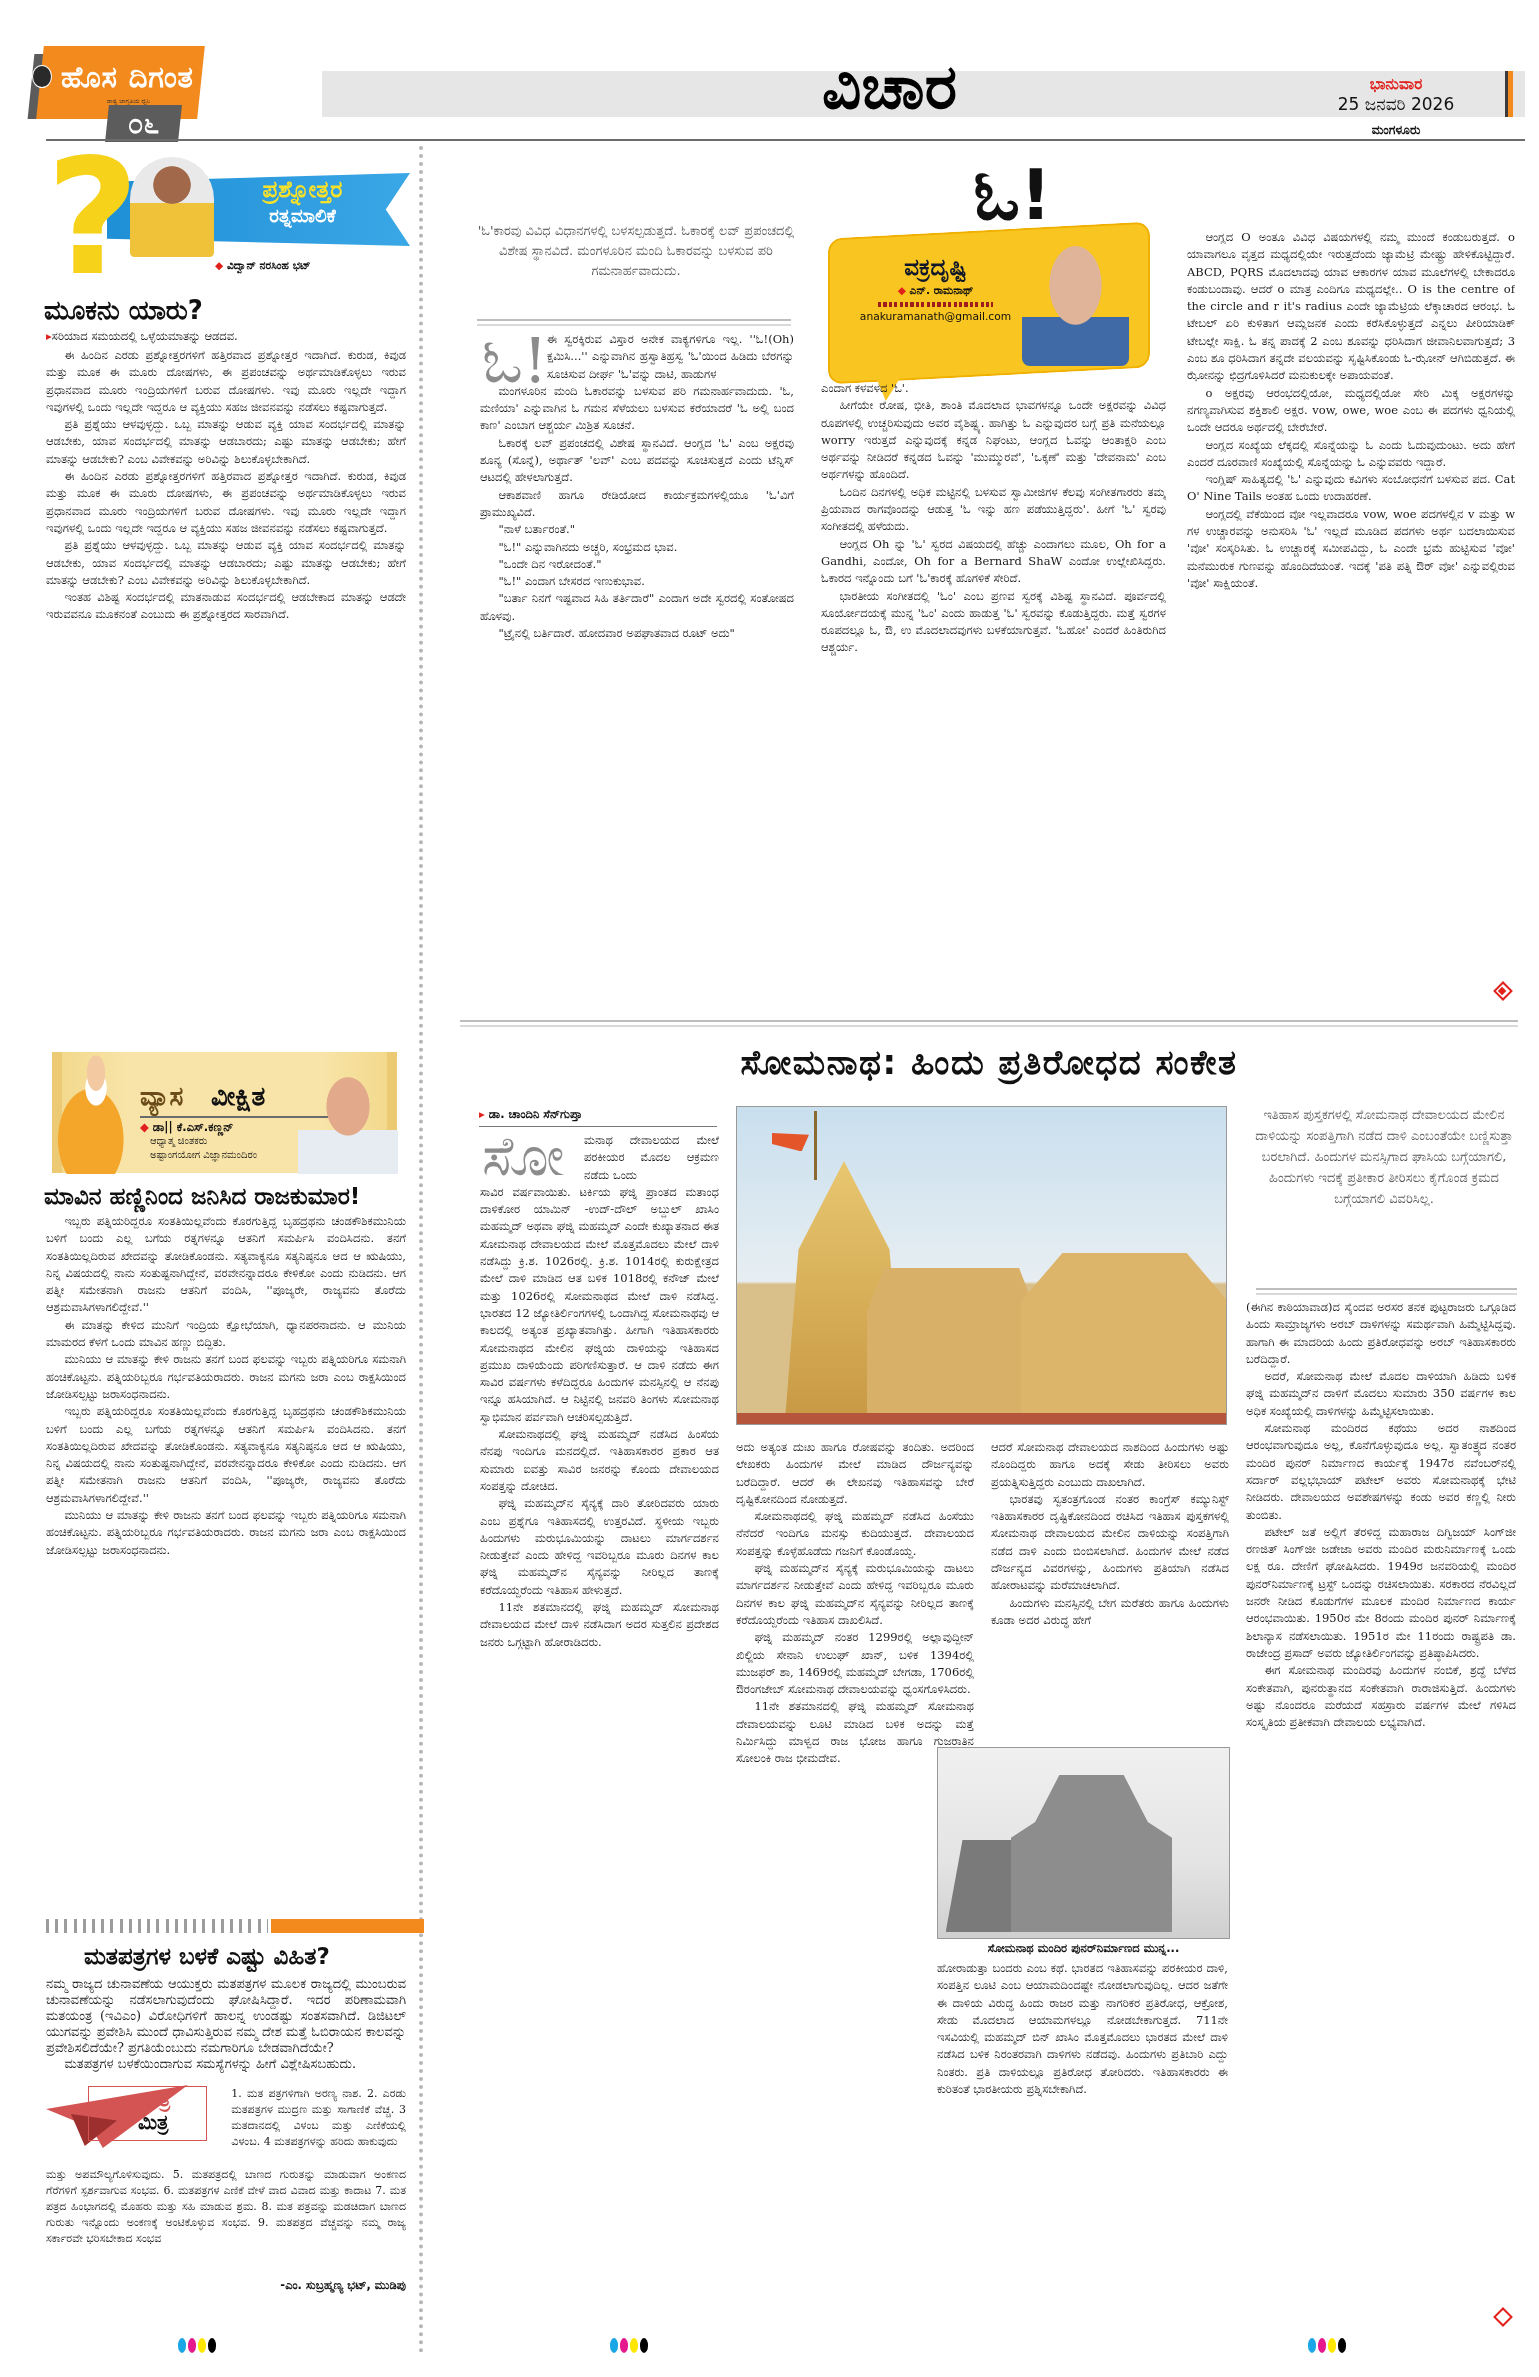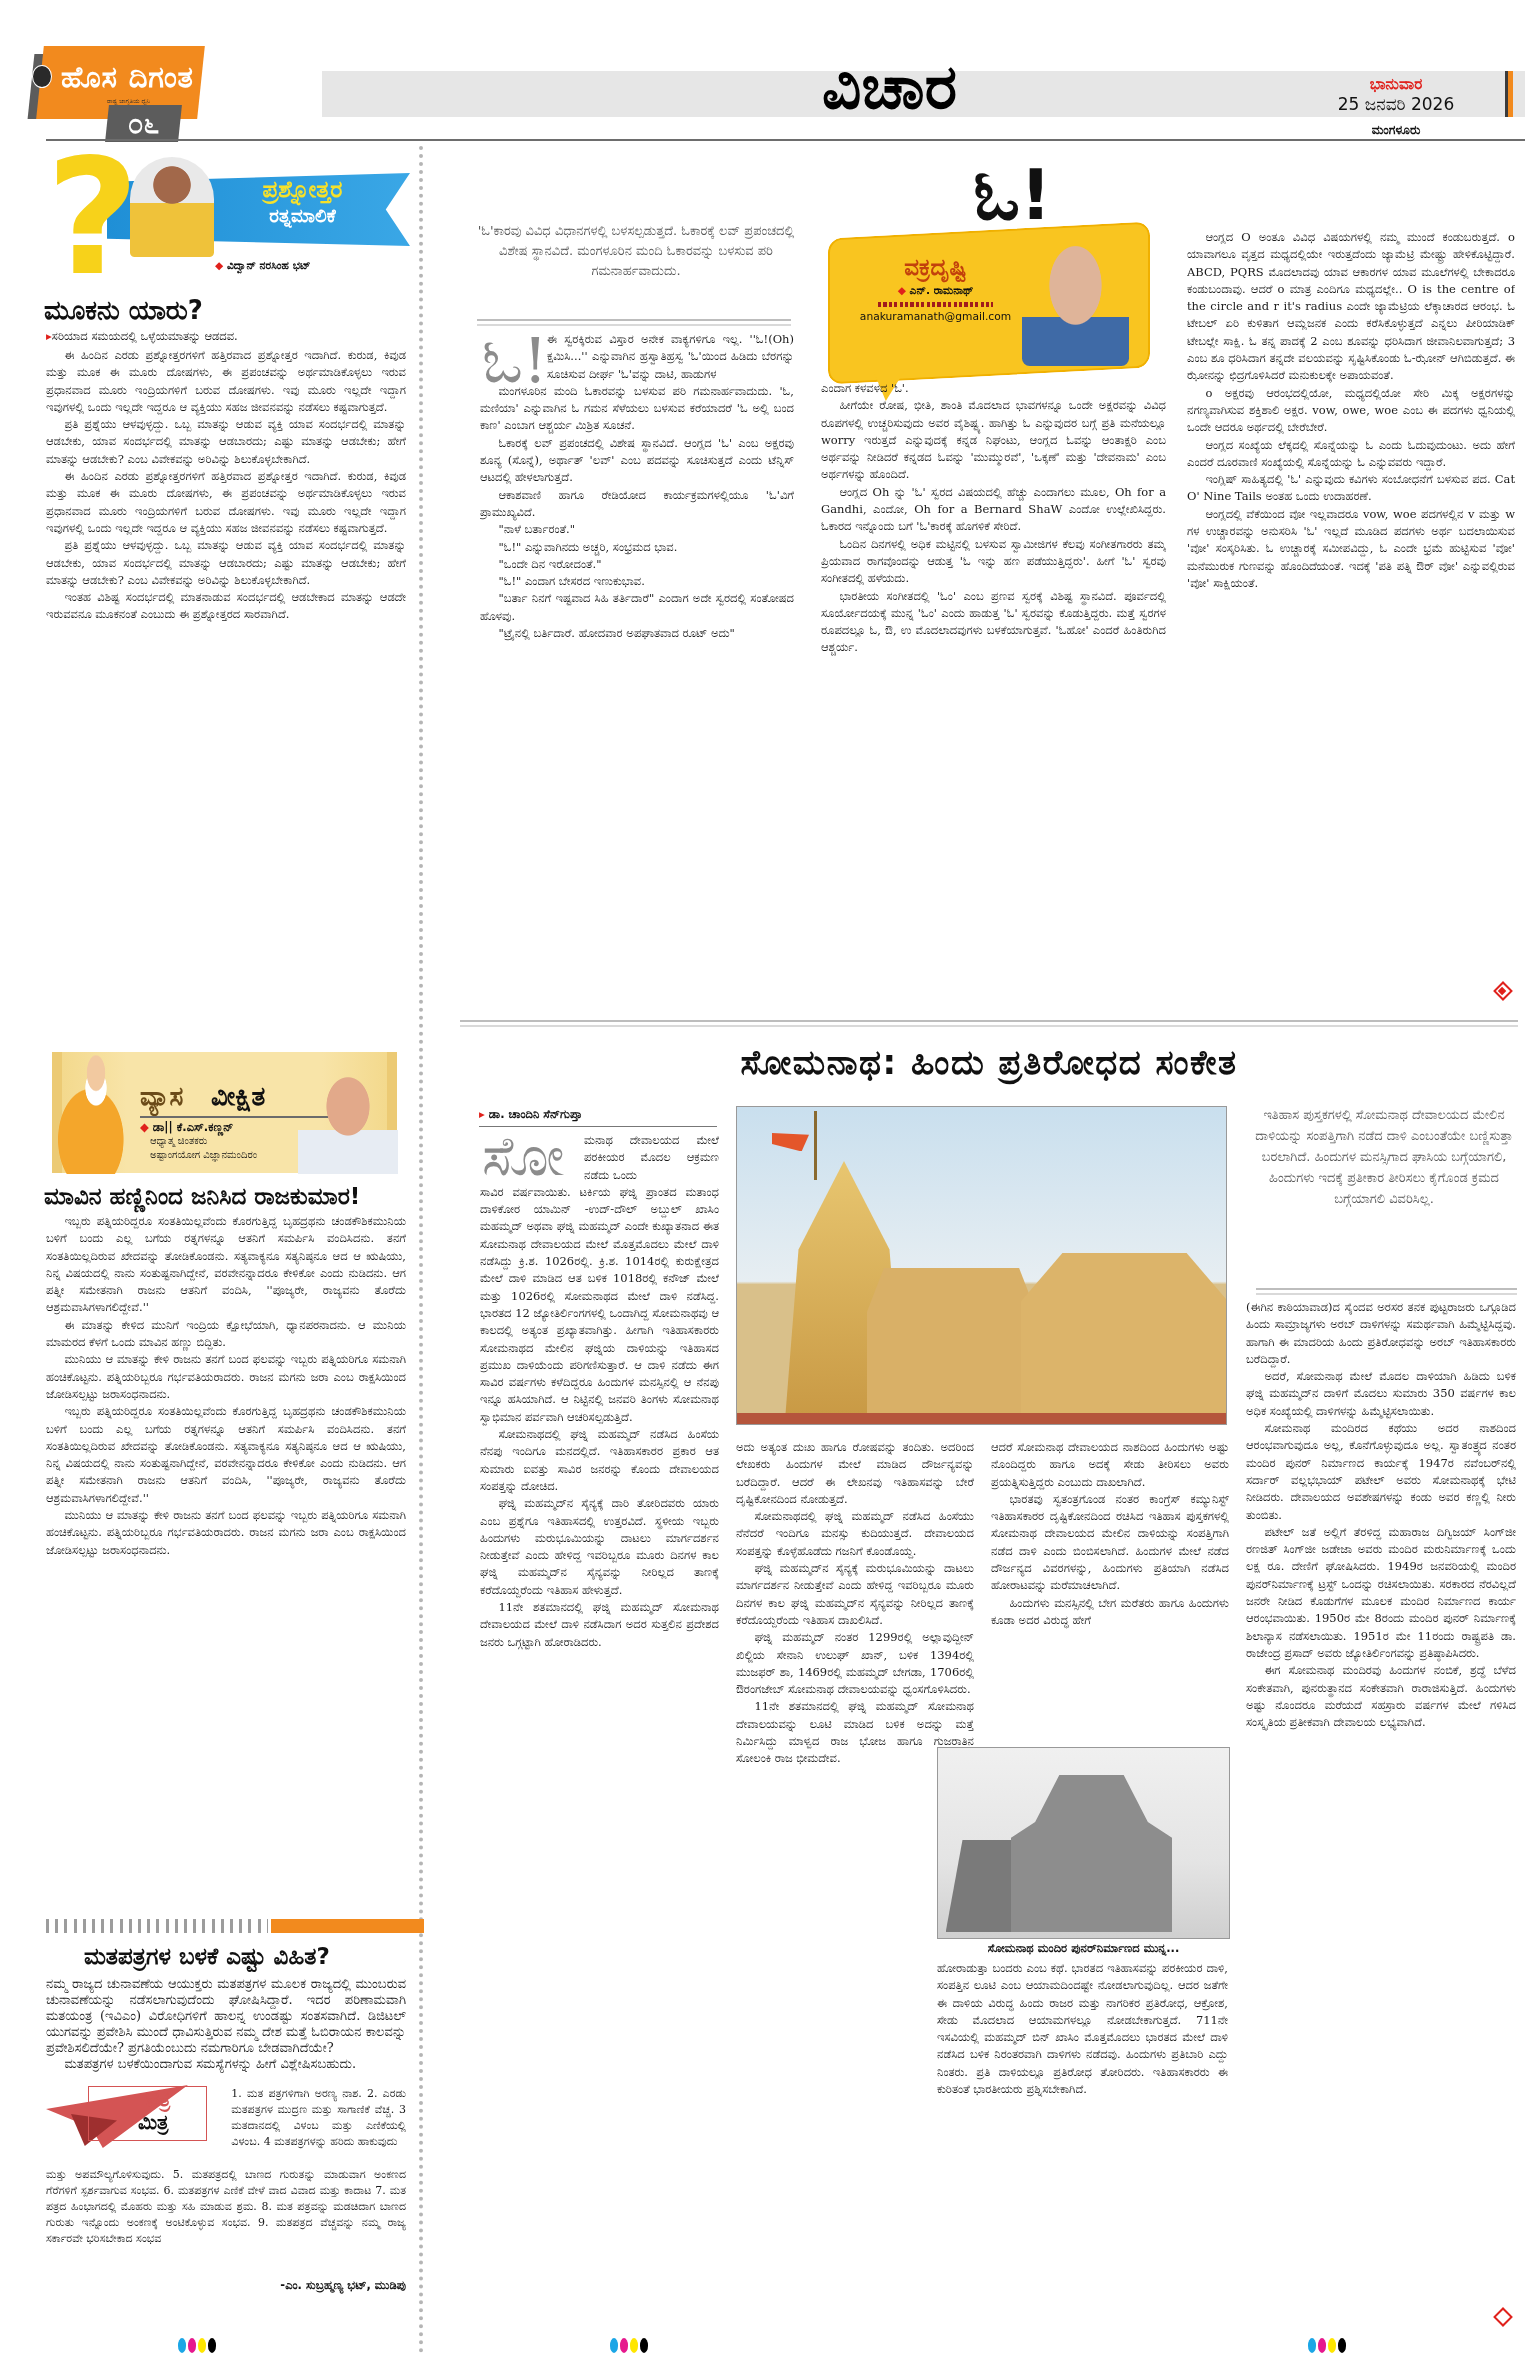--- a/index.html
+++ b/index.html
@@ -78,21 +78,21 @@
 
   
   #o-pull { left: 475px; top: 221px; width: 322px; font-size: 13px; line-height: 20px; color: #5a5a5a; text-align: center; }
   #o-pull-rule { left: 477px; top: 319px; width: 314px; }
   #o-dropcap { left: 482px; top: 330px; width: 54px; height: 61px; color: #8c8c8c; font-size: 61px; line-height: 61px; font-family: "DejaVu Serif", serif; }
   #o-col1 { left: 480px; top: 328px; width: 314px; height: 690px; overflow: hidden; font-size: 11.5px; line-height: 17.3px; }
   #o-col1 .ind { margin-left: 67px; }
   #o-title { left: 936px; top: 153px; width: 153px; text-align: center; font-size: 69px; font-weight: bold; line-height: 84px; color: #111; }
   #vakra-box { left: 828px; top: 230px; width: 322px; height: 146px; background: #f9c520; border: 2.3px solid #f0b000; border-radius: 14px; transform: skewY(-3deg); outline: 2.3px solid #fff; }
   #vakra-tail { left: 873px; top: 370px; width: 32px; height: 31px; background: #f9c520; clip-path: polygon(0 0, 100% 0, 40% 100%); }
-  #vakra-title { left: 851px; top: 253px; width: 169px; text-align: center; color: #c2410c; font-weight: bold; font-size: 23px; line-height: 28px; }
+  #vakra-title { left: 851px; top: 253px; width: 169px; text-align: center; color: #0f172a; font-weight: bold; font-size: 23px; line-height: 28px; }
   #vakra-author { left: 851px; top: 284px; width: 169px; text-align: center; font-weight: bold; font-size: 10.7px; }
   #vakra-dots { left: 878px; top: 302px; width: 115px; height: 4.6px; background: repeating-linear-gradient(90deg,#a11c1c 0 3.1px,transparent 3.1px 5.4px); }
   #vakra-email { left: 836px; top: 310px; width: 199px; text-align: center; font-size: 10.7px; color: #111; }
   #vakra-photo { left: 1022px; top: 236px; width: 107px; height: 130px; border-radius: 50px 50px 7.7px 7.7px; background: radial-gradient(ellipse at 50% 38%, #dfb499 0 34%, transparent 35%), linear-gradient(180deg, transparent 62%, #3f6aa6 62%); }
   #o-col2 { left: 821px; top: 380px; width: 345px; height: 637px; overflow: hidden; font-size: 11.5px; line-height: 17.3px; }
   #o-col3 { left: 1187px; top: 229px; width: 328px; height: 790px; overflow: hidden; font-size: 11.5px; line-height: 17.3px; }
   #end-mark { left: 1496px; top: 984px; width: 14px; height: 14px; border: 2.3px solid #e0211c; transform: rotate(45deg); }
   #end-mark-inner { left: 1499px; top: 988px; width: 6.1px; height: 6.1px; background: #e0211c; transform: rotate(45deg); }
   #o-bottom-rule { left: 460px; top: 1020px; width: 1058px; }
 
@@ -217,22 +217,22 @@
 <div class="abs" id="vakra-tail"></div>
 <div class="abs" id="vakra-title">ವಕ್ರದೃಷ್ಟಿ</div>
 <div class="abs" id="vakra-author"><span class="reddot">◆ </span><span>ಎನ್. ರಾಮನಾಥ್</span></div>
 <div class="abs" id="vakra-dots"></div>
 <div class="abs" id="vakra-email">anakuramanath@gmail.com</div>
 <div class="abs" id="vakra-photo"></div>
 
 <div class="abs txt" id="o-col2">
   <p class="noind">ಎಂದಾಗ ಕಳವಳದ 'ಓ'.</p>
   <p>ಹೀಗೆಯೇ ರೋಷ, ಭೀತಿ, ಶಾಂತಿ ಮೊದಲಾದ ಭಾವಗಳನ್ನೂ ಒಂದೇ ಅಕ್ಷರವನ್ನು ವಿವಿಧ ರೂಪಗಳಲ್ಲಿ ಉಚ್ಚರಿಸುವುದು ಅವರ ವೈಶಿಷ್ಟ್ಯ. ಹಾಗಿತ್ತು ಓ ಎನ್ನುವುದರ ಬಗ್ಗೆ ಪ್ರತಿ ಮನೆಯಲ್ಲೂ worry ಇರುತ್ತದೆ ಎನ್ನುವುದಕ್ಕೆ ಕನ್ನಡ ನಿಘಂಟು, ಆಂಗ್ಲದ ಓವನ್ನು ಆಂತಾಕ್ಷರಿ ಎಂಬ ಅರ್ಥವನ್ನು ನೀಡಿದರೆ ಕನ್ನಡದ ಓವನ್ನು 'ಮುಮ್ಮುರವೆ', 'ಒಕ್ಕಣೆ' ಮತ್ತು 'ದೇವನಾಮ' ಎಂಬ ಅರ್ಥಗಳನ್ನು ಹೊಂದಿದೆ.</p>
+  <p>ಓಂದಿನ ದಿನಗಳಲ್ಲಿ ಅಧಿಕ ಮಟ್ಟಿನಲ್ಲಿ ಬಳಸುವ ಸ್ವಾಮೀಜಿಗಳ ಕೆಲವು ಸಂಗೀತಗಾರರು ತಮ್ಮ ಪ್ರಿಯವಾದ ರಾಗವೊಂದನ್ನು ಆಡುತ್ತ 'ಓ ಇನ್ನು ಹಣ ಪಡೆಯುತ್ತಿದ್ದರು'. ಹೀಗೆ 'ಓ' ಸ್ವರವು ಸಂಗೀತದಲ್ಲಿ ಹಳೆಯದು.</p>
   <p>ಆಂಗ್ಲದ Oh ನ್ನು 'ಓ' ಸ್ವರದ ವಿಷಯದಲ್ಲಿ ಹೆಚ್ಚು ಎಂದಾಗಲು ಮೂಲ, Oh for a Gandhi, ಎಂದೋ, Oh for a Bernard ShaW ಎಂದೋ ಉಲ್ಲೇಖಿಸಿದ್ದರು. ಓಕಾರದ ಇನ್ನೊಂದು ಬಗೆ 'ಓ'ಕಾರಕ್ಕೆ ಹೊಗಳಿಕೆ ಸೇರಿದೆ.</p>
-  <p>ಓಂದಿನ ದಿನಗಳಲ್ಲಿ ಅಧಿಕ ಮಟ್ಟಿನಲ್ಲಿ ಬಳಸುವ ಸ್ವಾಮೀಜಿಗಳ ಕೆಲವು ಸಂಗೀತಗಾರರು ತಮ್ಮ ಪ್ರಿಯವಾದ ರಾಗವೊಂದನ್ನು ಆಡುತ್ತ 'ಓ ಇನ್ನು ಹಣ ಪಡೆಯುತ್ತಿದ್ದರು'. ಹೀಗೆ 'ಓ' ಸ್ವರವು ಸಂಗೀತದಲ್ಲಿ ಹಳೆಯದು.</p>
   <p>ಭಾರತೀಯ ಸಂಗೀತದಲ್ಲಿ 'ಓಂ' ಎಂಬ ಪ್ರಣವ ಸ್ವರಕ್ಕೆ ವಿಶಿಷ್ಟ ಸ್ಥಾನವಿದೆ. ಪೂರ್ವದಲ್ಲಿ ಸೂರ್ಯೋದಯಕ್ಕೆ ಮುನ್ನ 'ಓಂ' ಎಂದು ಹಾಡುತ್ತ 'ಓ' ಸ್ವರವನ್ನು ಕೊಡುತ್ತಿದ್ದರು. ಮತ್ತೆ ಸ್ವರಗಳ ರೂಪದಲ್ಲೂ ಓ, ಔ, ಉ ಮೊದಲಾದವುಗಳು ಬಳಕೆಯಾಗುತ್ತವೆ. 'ಓಹೋ' ಎಂದರೆ ಹಿಂತಿರುಗಿದ ಆಶ್ಚರ್ಯ.</p>
 </div>
 
 <div class="abs txt" id="o-col3">
   <p>ಆಂಗ್ಲದ O ಅಂತೂ ವಿವಿಧ ವಿಷಯಗಳಲ್ಲಿ ನಮ್ಮ ಮುಂದೆ ಕಂಡುಬರುತ್ತದೆ. o ಯಾವಾಗಲೂ ವೃತ್ತದ ಮಧ್ಯದಲ್ಲಿಯೇ ಇರುತ್ತದೆಂದು ಜ್ಯಾಮೆಟ್ರಿ ಮೇಷ್ಟ್ರು ಹೇಳಿಕೊಟ್ಟಿದ್ದಾರೆ. ABCD, PQRS ಮೊದಲಾದವು ಯಾವ ಆಕಾರಗಳ ಯಾವ ಮೂಲೆಗಳಲ್ಲಿ ಬೇಕಾದರೂ ಕಂಡುಬಂದಾವು. ಆದರೆ o ಮಾತ್ರ ಎಂದಿಗೂ ಮಧ್ಯದಲ್ಲೇ.. O is the centre of the circle and r it's radius ಎಂದೇ ಜ್ಯಾಮೆಟ್ರಿಯ ಲೆಕ್ಕಾಚಾರದ ಆರಂಭ. ಓ ಟೇಬಲ್ ಏರಿ ಕುಳಿತಾಗ ಆಮ್ಲಜನಕ ಎಂದು ಕರೆಸಿಕೊಳ್ಳುತ್ತದೆ ಎನ್ನಲು ಪೀರಿಯಾಡಿಕ್ ಟೇಬಲ್ಲೇ ಸಾಕ್ಷಿ. ಓ ತನ್ನ ಪಾದಕ್ಕೆ 2 ಎಂಬ ಶೂವನ್ನು ಧರಿಸಿದಾಗ ಜೀವಾನಿಲವಾಗುತ್ತದೆ; 3 ಎಂಬ ಶೂ ಧರಿಸಿದಾಗ ತನ್ನದೇ ವಲಯವನ್ನು ಸೃಷ್ಟಿಸಿಕೊಂಡು ಓ-ಝೋನ್ ಆಗಿಬಿಡುತ್ತದೆ. ಈ ಝೋನನ್ನು ಛಿದ್ರಗೊಳಿಸಿದರೆ ಮನುಕುಲಕ್ಕೇ ಅಪಾಯವಂತೆ.</p>
   <p>o ಅಕ್ಷರವು ಆರಂಭದಲ್ಲಿಯೋ, ಮಧ್ಯದಲ್ಲಿಯೋ ಸೇರಿ ಮಿಕ್ಕ ಅಕ್ಷರಗಳನ್ನು ನಗಣ್ಯವಾಗಿಸುವ ಶಕ್ತಿಶಾಲಿ ಅಕ್ಷರ. vow, owe, woe ಎಂಬ ಈ ಪದಗಳು ಧ್ವನಿಯಲ್ಲಿ ಒಂದೇ ಆದರೂ ಅರ್ಥದಲ್ಲಿ ಬೇರೆಬೇರೆ.</p>
   <p>ಆಂಗ್ಲದ ಸಂಖ್ಯೆಯ ಲೆಕ್ಕದಲ್ಲಿ ಸೊನ್ನೆಯನ್ನು ಓ ಎಂದು ಓದುವುದುಂಟು. ಅದು ಹೇಗೆ ಎಂದರೆ ದೂರವಾಣಿ ಸಂಖ್ಯೆಯಲ್ಲಿ ಸೊನ್ನೆಯನ್ನು ಓ ಎನ್ನುವವರು ಇದ್ದಾರೆ.</p>
   <p>ಇಂಗ್ಲಿಷ್ ಸಾಹಿತ್ಯದಲ್ಲಿ 'ಓ' ಎನ್ನುವುದು ಕವಿಗಳು ಸಂಬೋಧನೆಗೆ ಬಳಸುವ ಪದ. Cat O' Nine Tails ಅಂತಹ ಒಂದು ಉದಾಹರಣೆ.</p>
   <p>ಆಂಗ್ಲದಲ್ಲಿ ವೆಕೆಯಿಂದ ವೋ ಇಲ್ಲವಾದರೂ vow, woe ಪದಗಳಲ್ಲಿನ v ಮತ್ತು w ಗಳ ಉಚ್ಚಾರವನ್ನು ಅನುಸರಿಸಿ 'ಓ' ಇಲ್ಲದೆ ಮೂಡಿದ ಪದಗಳು ಅರ್ಥ ಬದಲಾಯಿಸುವ 'ವೋ' ಸಂಸ್ಕರಿಸಿತು. ಓ ಉಚ್ಚಾರಕ್ಕೆ ಸಮೀಪವಿದ್ದು, ಓ ಎಂದೇ ಭ್ರಮೆ ಹುಟ್ಟಿಸುವ 'ವೋ' ಮನೆಮುರುಕ ಗುಣವನ್ನು ಹೊಂದಿದೆಯಂತೆ. ಇದಕ್ಕೆ 'ಪತಿ ಪತ್ನಿ ಔರ್ ವೋ' ಎನ್ನುವಲ್ಲಿರುವ 'ವೋ' ಸಾಕ್ಷಿಯಂತೆ.</p>
 </div>

